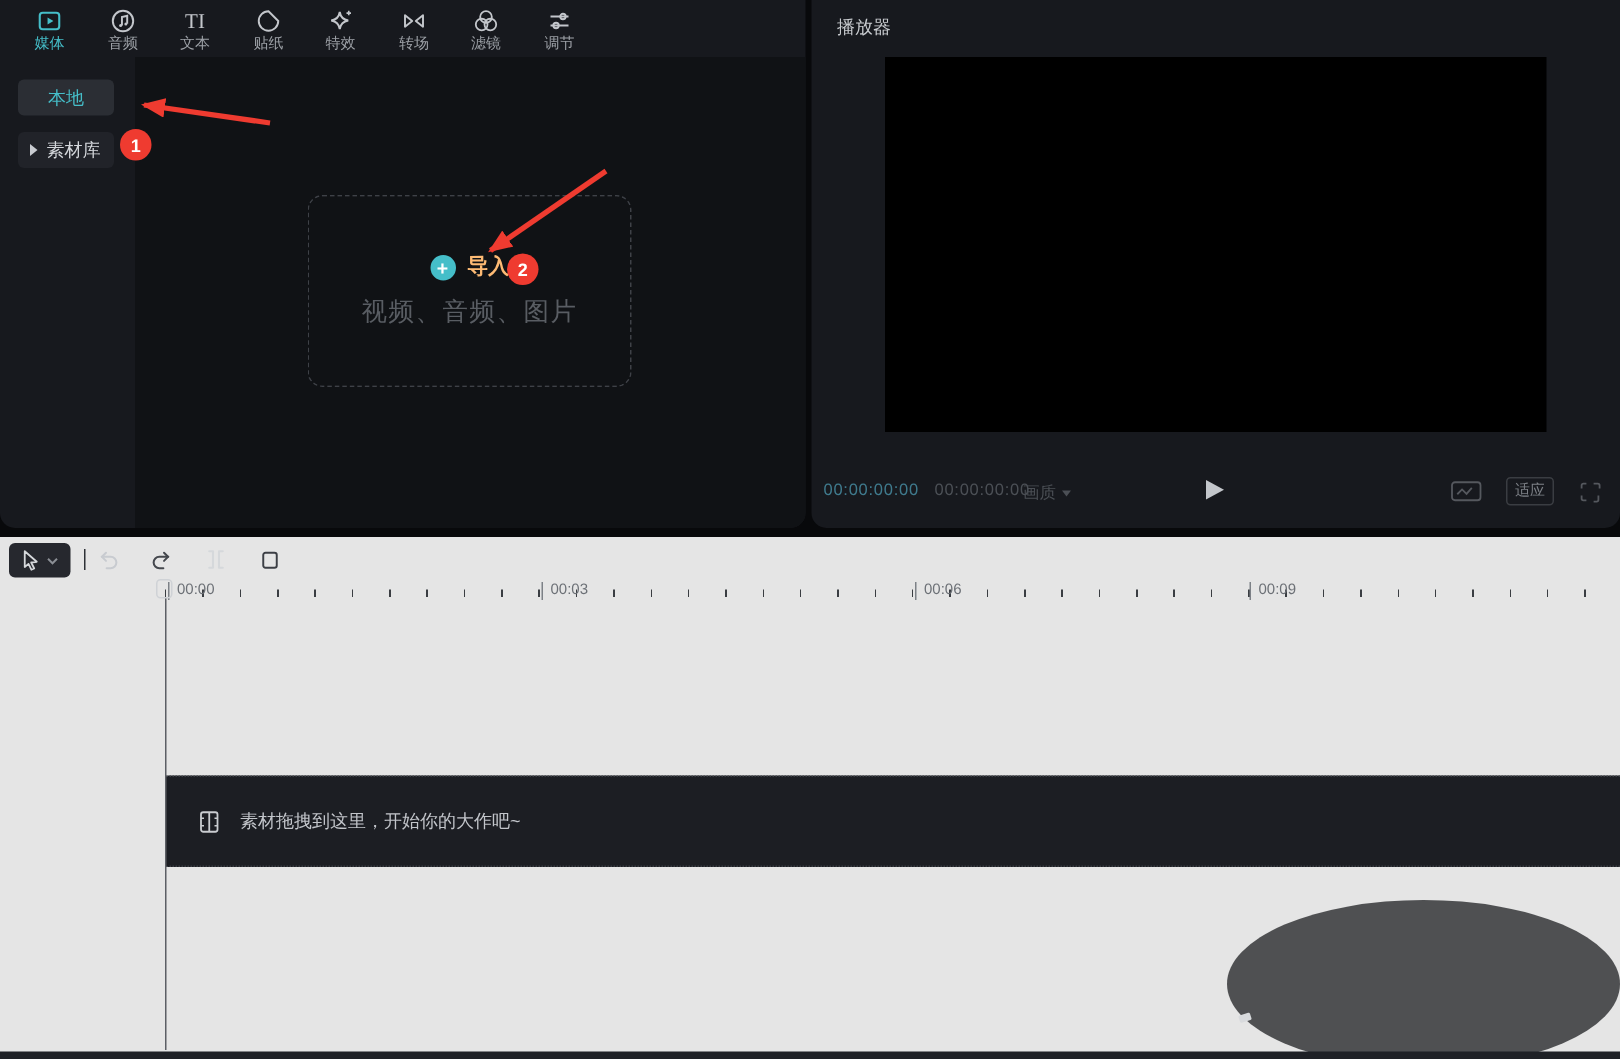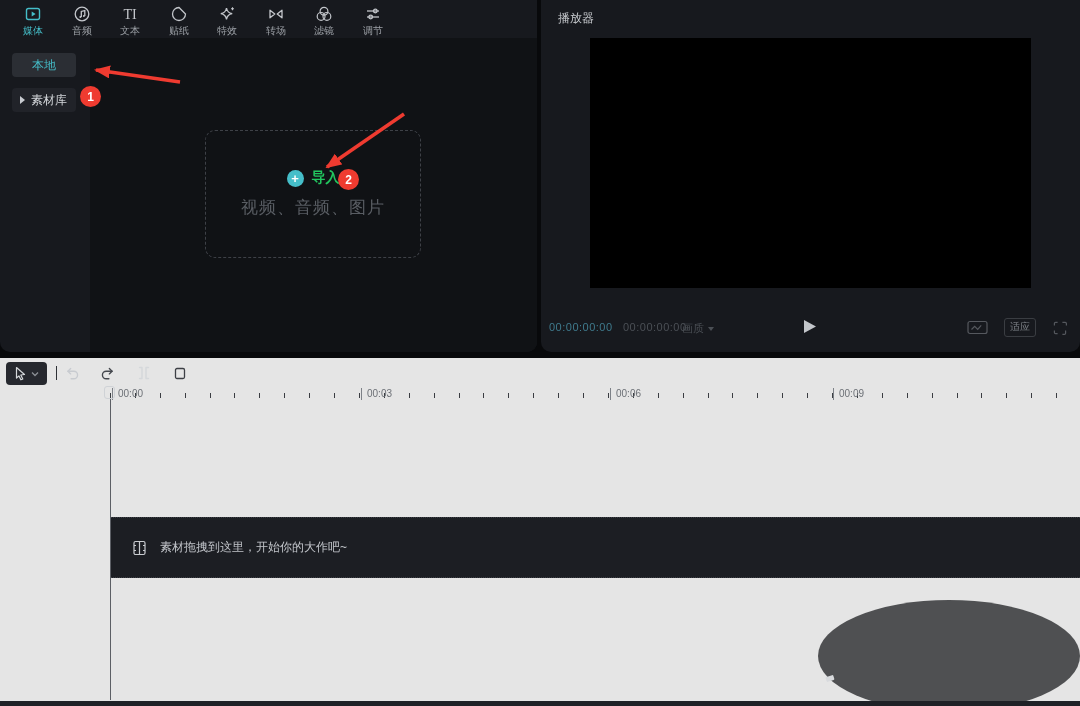--- a/index.html
+++ b/index.html
@@ -13,36 +13,36 @@
 
   
   .panel-left{position:absolute;left:0;top:0;width:537px;height:352px;background:#17191e;border-radius:0 0 10px 10px;}
   .panel-right{position:absolute;left:541px;top:0;width:539px;height:352px;background:#17191e;border-radius:0 0 10px 10px;}
   .panel-timeline{position:absolute;left:0;top:358px;width:1080px;height:348px;background:#e5e5e5;}
 
   
   .tabs-bar{position:absolute;left:0;top:0;width:537px;height:38px;}
   .tab{position:absolute;top:1px;width:48px;height:37px;display:flex;flex-direction:column;align-items:center;justify-content:center;gap:1px;cursor:pointer;}
   .tab-icon{color:#c3c6cb;height:20px;display:flex;align-items:center;justify-content:center;}
-  .tab-label{font-size:10px;color:#9ca0a6;line-height:11px;}
+  .tab-label{font-size:10px;color:#9ca0a6;line-height:11px;font-family:Liberation Mono, monospace;}
   .tab.active .tab-icon{color:var(--teal);}
   .tab.active .tab-label{color:var(--teal);}
 
   
   .sidebar{position:absolute;left:0;top:38px;width:90px;height:314px;}
   .content-area{position:absolute;left:90px;top:38px;width:447px;height:314px;background:#101215;border-radius:0 0 10px 0;}
   .btn-local{position:absolute;left:12px;top:15px;width:64px;height:24px;background:#2b2e34;border-radius:4px;display:flex;align-items:center;justify-content:center;font-size:12px;color:var(--teal);cursor:pointer;}
   .btn-library{position:absolute;left:12px;top:50px;width:64px;height:24px;background:#212329;border-radius:4px;display:flex;align-items:center;padding-left:8px;gap:6px;font-size:12px;color:#d4d7db;cursor:pointer;}
   .tri-right{width:0;height:0;border-left:5px solid #c9ccd1;border-top:4px solid transparent;border-bottom:4px solid transparent;}
 
   
   .import-box{position:absolute;left:205px;top:130px;width:216px;height:128px;border:1px dashed #3e4147;border-radius:10px;display:flex;flex-direction:column;align-items:center;justify-content:center;cursor:pointer;}
   .import-row{display:flex;align-items:center;gap:8px;}
   .plus-circle{width:17px;height:17px;border-radius:50%;background:var(--teal);color:#fff;display:flex;align-items:center;justify-content:center;font-size:13px;line-height:13px;font-weight:bold;}
-  .import-label{font-size:14px;color:#22c55e;font-weight:600;font-family:Liberation Mono, monospace;}
+  .import-label{font-size:14px;color:#fdba74;font-weight:600;font-family:Liberation Mono, monospace;}
   .import-sub{margin-top:9px;font-size:17px;color:#595d63;letter-spacing:1px;}
 
   
   .player-title{position:absolute;left:17px;top:10px;font-size:12px;color:#c9ccd0;}
   .video-canvas{position:absolute;left:49px;top:38px;width:441px;height:250px;background:#000;}
   .tc-current{position:absolute;left:8px;top:321px;font-size:11px;color:var(--tc-blue);letter-spacing:.5px;}
   .tc-total{position:absolute;left:82px;top:321px;font-size:11px;color:#4b4f55;letter-spacing:.5px;}
   .quality-dd{position:absolute;left:141px;top:321px;display:flex;align-items:center;gap:4px;font-size:11px;color:#4b4f55;cursor:pointer;}
   .chev-down{width:0;height:0;border-top:4px solid #4b4f55;border-left:3.5px solid transparent;border-right:3.5px solid transparent;margin-top:1px;}
   .play-btn{position:absolute;left:262px;top:319px;width:14px;height:15px;cursor:pointer;color:#c3c6cb;}

